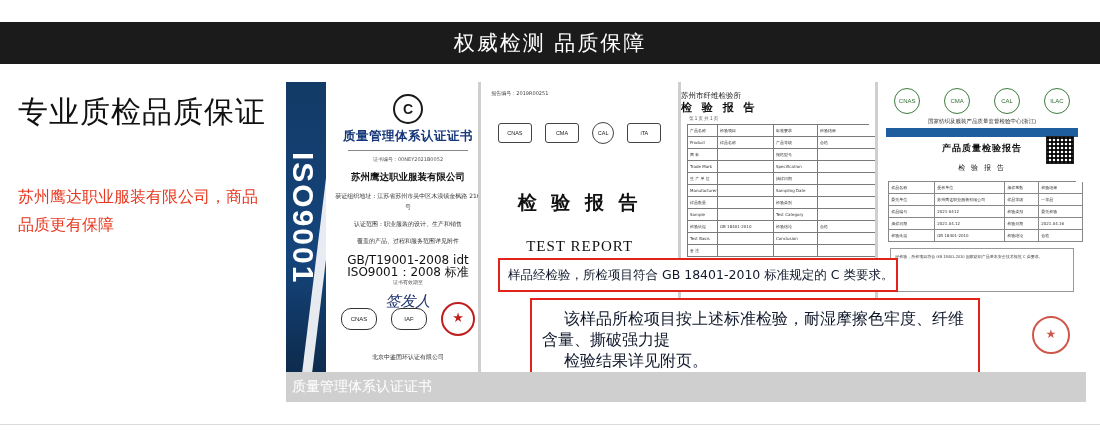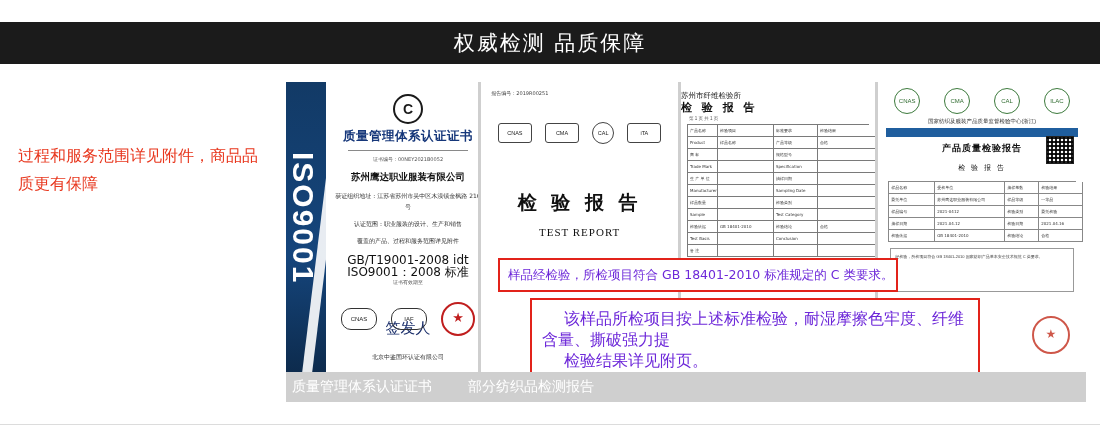--- a/index.html
+++ b/index.html
@@ -162,22 +162,23 @@
   }
   .c1-line {
     font-size: 6px; color: #333; line-height: 11px; margin-top: 6px;
     font-family: "DejaVu Sans", sans-serif;
   }
   .c1-std {
     font-size: 12px; color: #111; margin-top: 8px; line-height: 12px;
     font-family: "DejaVu Sans", sans-serif;
   }
   .c1-sign {
-    margin-top: 33px;
+    margin-top: 6px;
     font-family: "Liberation Serif", serif;
+    font-style: italic;
     font-size: 15px;
     color: #1b2f6b;
   }
   .c1-badges {
     position: absolute;
     left: 48px; bottom: 36px;
     width: 148px;
     display: flex;
     justify-content: space-around;
     align-items: center;
@@ -227,23 +228,23 @@
   }
   .c2-logo.round { border-radius: 50%; width: 20px; height: 20px; line-height: 20px; }
   .c2-title {
     margin-top: 46px;
     text-align: center;
     font-size: 19px; font-weight: bold; color: #111;
     letter-spacing: 4px;
     font-family: "DejaVu Sans", sans-serif;
   }
   .c2-sub {
-    margin-top: 10px;
+    margin-top: 22px;
     text-align: center;
-    font-size: 11px; color: #111; letter-spacing: 1px;
+    font-size: 15px; color: #111; letter-spacing: 1px;
     font-family: "Liberation Serif", serif;
   }
 
   
   .c3-head {
     padding-top: 8px;
     font-size: 7.5px; color: #111; line-height: 12px;
     font-family: "DejaVu Sans", sans-serif;
   }
   .c3-head .big { font-size: 11px; letter-spacing: 3px; font-weight: bold; }
@@ -328,21 +329,21 @@
     background-blend-mode: multiply;
     border: 1px solid #222;
   }
 
   
   .callout {
     position: absolute;
     background: #ffffff;
     border: 2px solid #e2231a;
     box-sizing: border-box;
-    color: #6d28d9;
+    color: #0f172a;
     font-family: "DejaVu Sans", sans-serif;
   }
   .callout-1 {
     left: 498px;
     top: 258px;
     width: 400px;
     height: 34px;
     display: flex;
     align-items: center;
     padding-left: 8px;
@@ -386,21 +387,22 @@
 </head>
 <body>
 
 <div class="page">
 
   <div class="banner">
     <div class="banner-title">权威检测  品质保障</div>
   </div>
 
   <div class="left-col">
-    <div class="subtext">过程和服务范围详见附件，商品品质更有保障</div>
+    <div class="headline">专业质检品质保证</div>
+    <div class="subtext">苏州鹰达职业服装有限公司，商品品质更有保障</div>
   </div>
 
   <div class="gallery">
     <div class="gallery-inner">
 
       <div class="cert cert-1">
         <div class="c1-blue-band"></div>
         <div class="c1-iso">ISO9001</div>
         <div class="c1-body">
           <div class="c1-logo">C</div>
@@ -552,17 +554,16 @@
     <span>样品经检验，所检项目符合 GB 18401-2010 标准规定的 C 类要求。</span>
   </div>
 
   <div class="callout callout-2">
     <div class="indent">该样品所检项目按上述标准检验，耐湿摩擦色牢度、纤维含量、撕破强力提</div>
     <div class="indent">检验结果详见附页。</div>
   </div>
 
   <div class="caption-strip">
     <span class="caption-a">质量管理体系认证证书</span>
-    <span class="caption-b">部分纺织品检测报告</span>
   </div>
 
   <div class="bottom-rule"></div>
 </div>
 
 </body></html>

